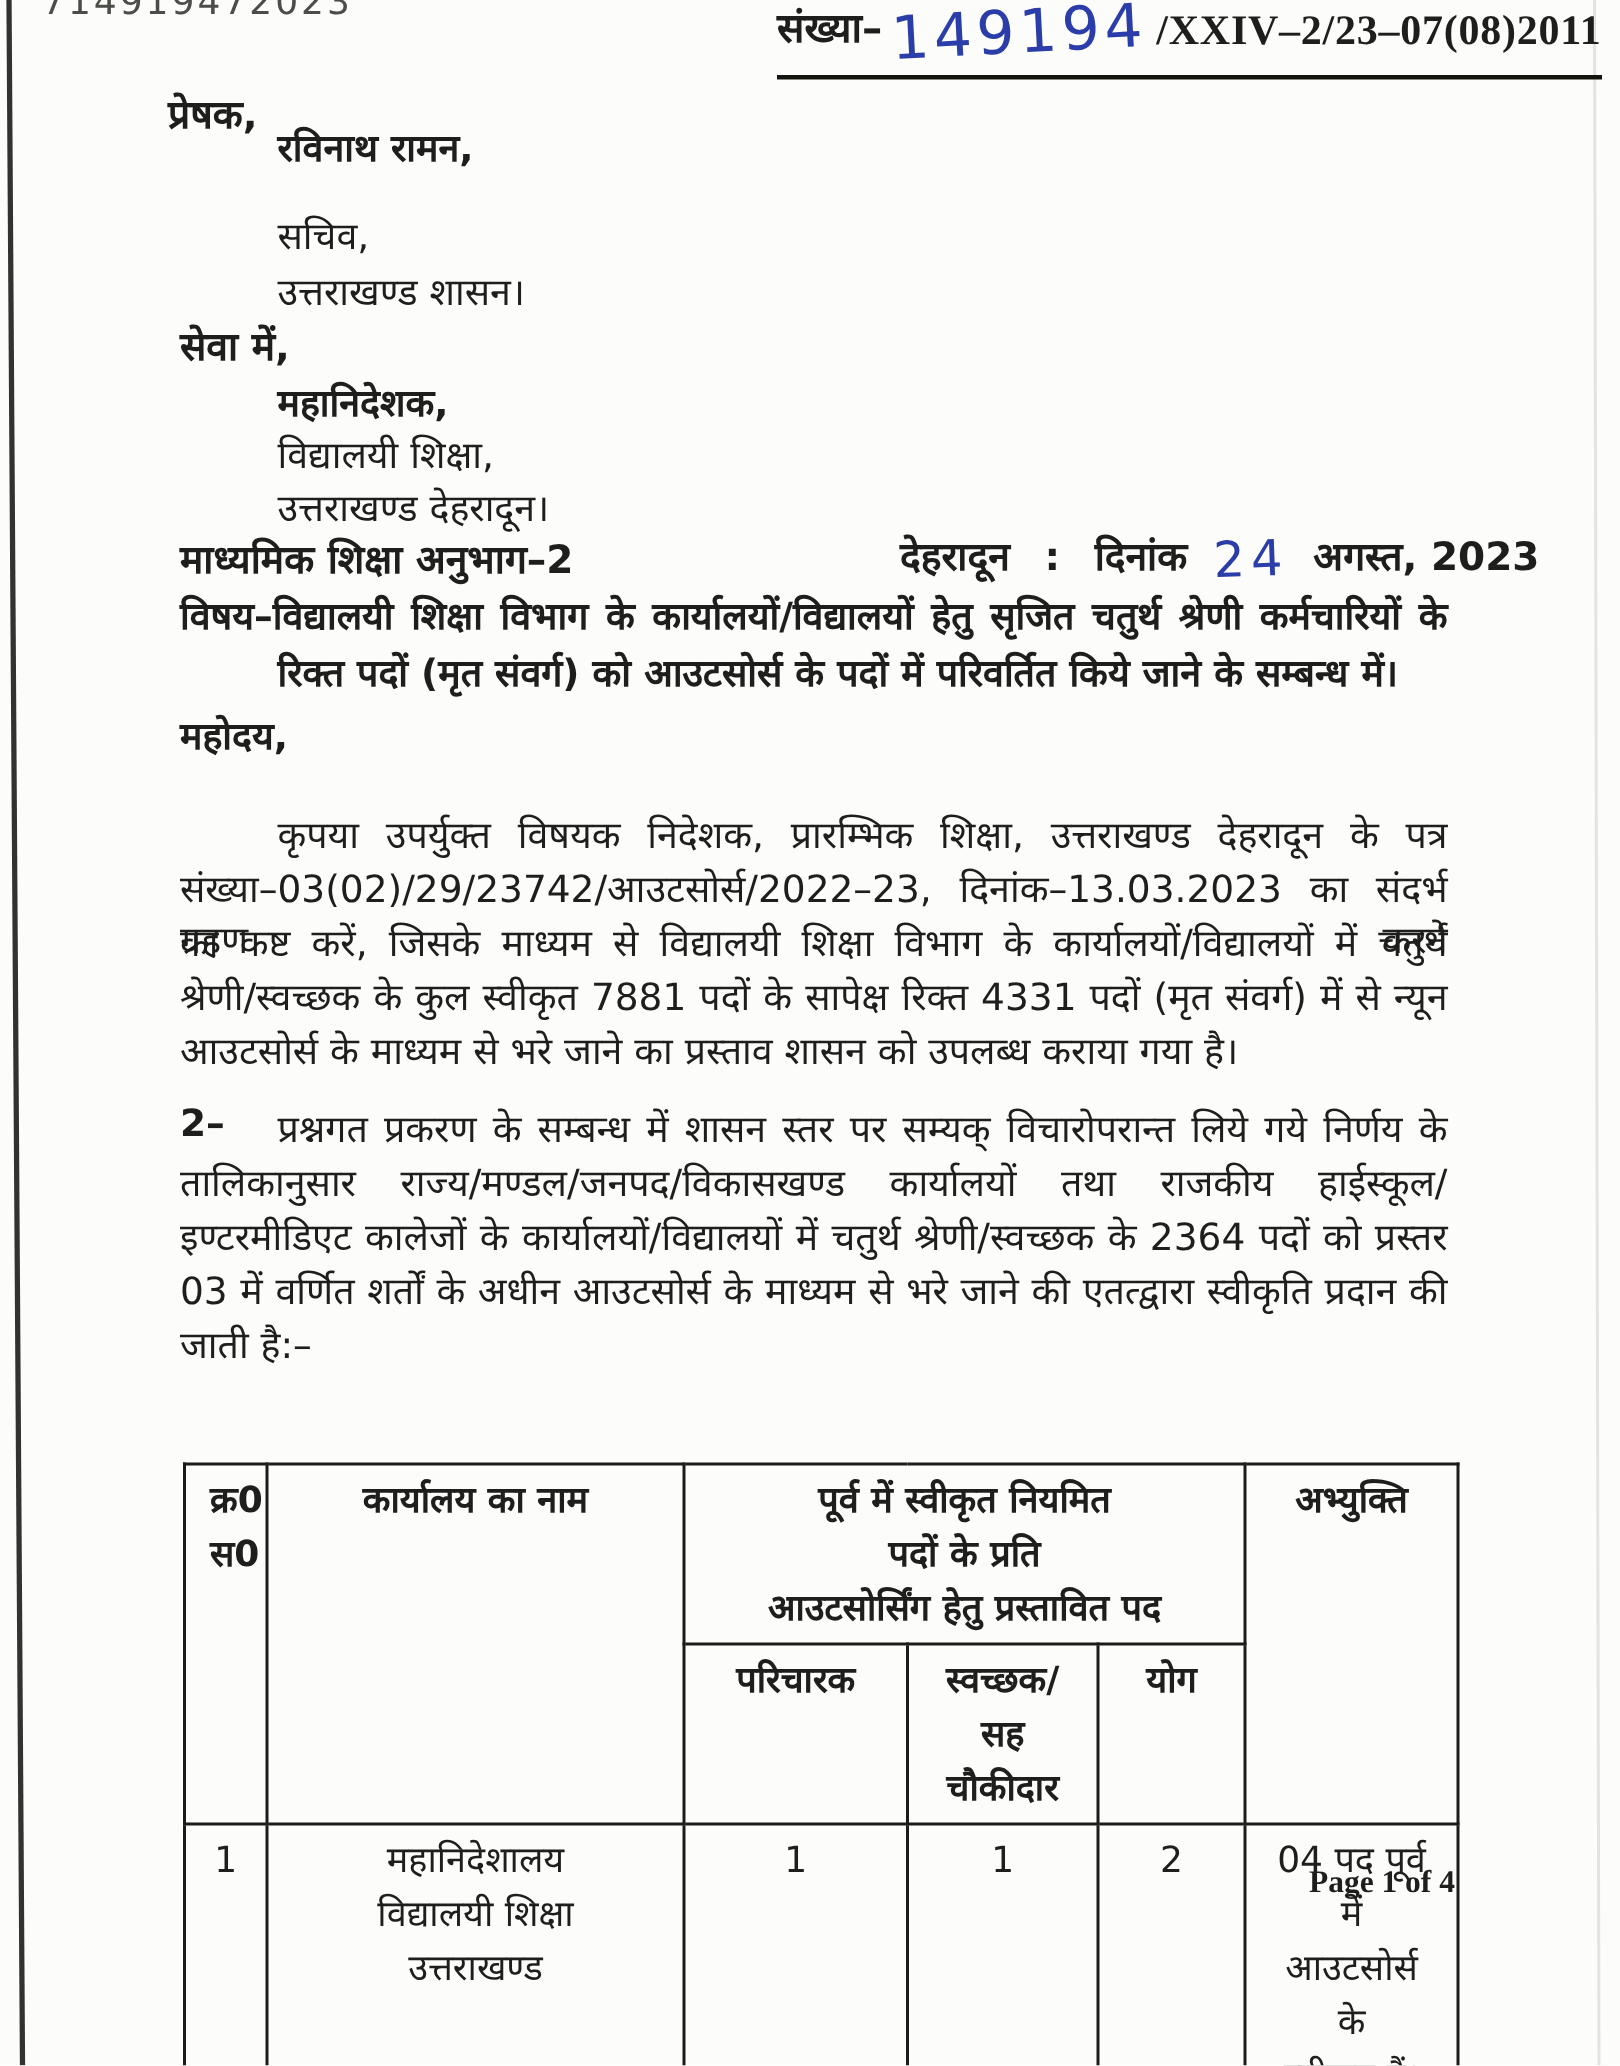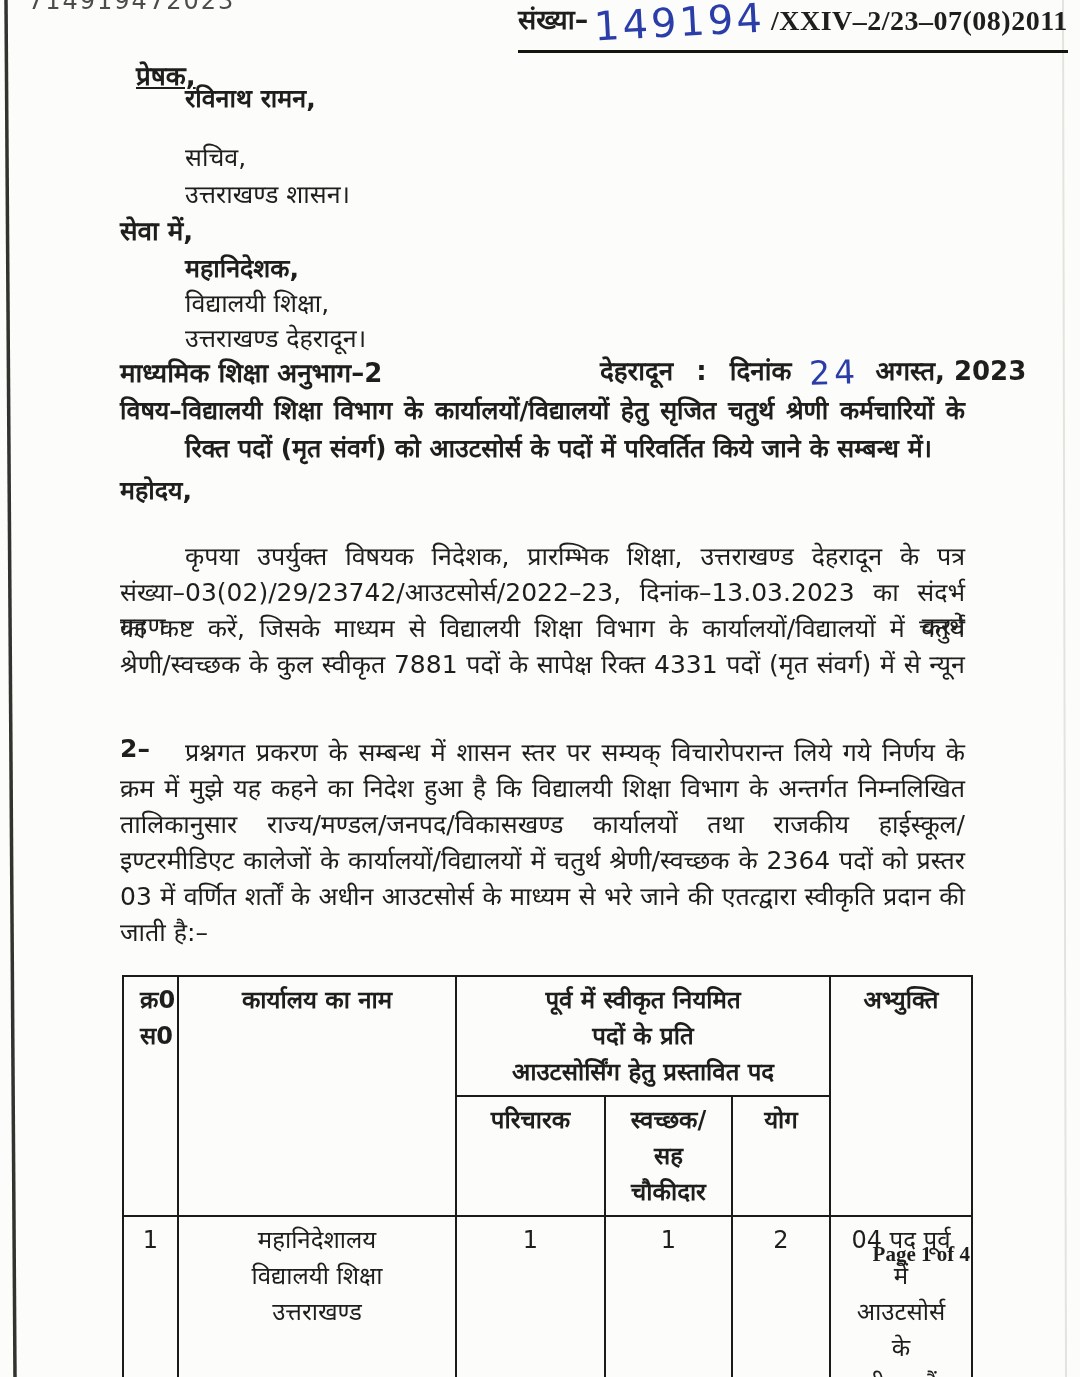--- a/index.html
+++ b/index.html
@@ -73,21 +73,21 @@
   </svg>
 
   <div class="abs nw corner-number">714919472023</div>
 
   <div class="abs nw reference-line">
     <span class="reference-label">संख्या–</span>
     <span class="reference-hand handwritten">149194</span>
     <span class="reference-suffix">/XXIV–2/23–07(08)2011</span>
   </div>
 
-  <div class="abs nw heading-line" style="left:136px;top:57px;text-decoration:underline;">प्रेषक,</div>
+  <div class="abs nw heading-line" style="left:112px;top:57px;">प्रेषक,</div>
   <div class="abs nw addr-line bold" style="left:185px;top:80px;">रविनाथ रामन,</div>
   <div class="abs nw addr-line" style="left:185px;top:139px;">सचिव,</div>
   <div class="abs nw addr-line" style="left:185px;top:176px;">उत्तराखण्ड शासन।</div>
 
   <div class="abs nw heading-line" style="left:120px;top:212px;">सेवा में,</div>
   <div class="abs nw addr-line bold" style="left:185px;top:250px;">महानिदेशक,</div>
   <div class="abs nw addr-line" style="left:185px;top:285px;">विद्यालयी शिक्षा,</div>
   <div class="abs nw addr-line" style="left:185px;top:320px;">उत्तराखण्ड देहरादून।</div>
 
   <div class="abs nw heading-line" style="left:120px;top:354px;">माध्यमिक शिक्षा अनुभाग–2</div>
@@ -102,26 +102,26 @@
   <div class="abs jline bold" style="left:120px;top:392px;width:845px;">विषय–विद्यालयी शिक्षा विभाग के कार्यालयों/विद्यालयों हेतु सृजित चतुर्थ श्रेणी कर्मचारियों के</div>
   <div class="abs nw bold body-text" style="left:185px;top:430px;">रिक्त पदों (मृत संवर्ग) को आउटसोर्स के पदों में परिवर्तित किये जाने के सम्बन्ध में।</div>
 
   <div class="abs nw body-text" style="left:120px;top:472px;font-weight:600;">महोदय,</div>
 
   <div class="abs jpara" style="left:120px;top:538px;">
     <div class="jline indent">कृपया उपर्युक्त विषयक निदेशक, प्रारम्भिक शिक्षा, उत्तराखण्ड देहरादून के पत्र</div>
     <div class="jline">संख्या–03(02)/29/23742/आउटसोर्स/2022–23, दिनांक–13.03.2023 का संदर्भ ग्रहण करने</div>
     <div class="jline">का कष्ट करें, जिसके माध्यम से विद्यालयी शिक्षा विभाग के कार्यालयों/विद्यालयों में चतुर्थ</div>
     <div class="jline">श्रेणी/स्वच्छक के कुल स्वीकृत 7881 पदों के सापेक्ष रिक्त 4331 पदों (मृत संवर्ग) में से न्यून</div>
+    <div class="jline last">आउटसोर्स के माध्यम से भरे जाने का प्रस्ताव शासन को उपलब्ध कराया गया है।</div>
   </div>
 
   <div class="abs jpara" style="left:120px;top:734px;">
     <span class="abs body-text bold" style="left:0;top:0;">2–</span>
     <div class="jline" style="padding-left:65px;width:780px;">प्रश्नगत प्रकरण के सम्बन्ध में शासन स्तर पर सम्यक् विचारोपरान्त लिये गये निर्णय के</div>
-    <div class="jline">क्रम में मुझे यह कहने का निदेश हुआ है कि विद्यालयी शिक्षा विभाग के अन्तर्गत निम्नलिखित</div>
     <div class="jline">तालिकानुसार राज्य/मण्डल/जनपद/विकासखण्ड कार्यालयों तथा राजकीय हाईस्कूल/</div>
     <div class="jline">इण्टरमीडिएट कालेजों के कार्यालयों/विद्यालयों में चतुर्थ श्रेणी/स्वच्छक के 2364 पदों को प्रस्तर</div>
     <div class="jline">03 में वर्णित शर्तों के अधीन आउटसोर्स के माध्यम से भरे जाने की एतत्द्वारा स्वीकृति प्रदान की</div>
     <div class="jline last">जाती है:–</div>
   </div>
 
 
   <table class="posts-table abs" style="left:122px;top:975px;width:849px;">
     <colgroup>
       <col style="width:55px;">

